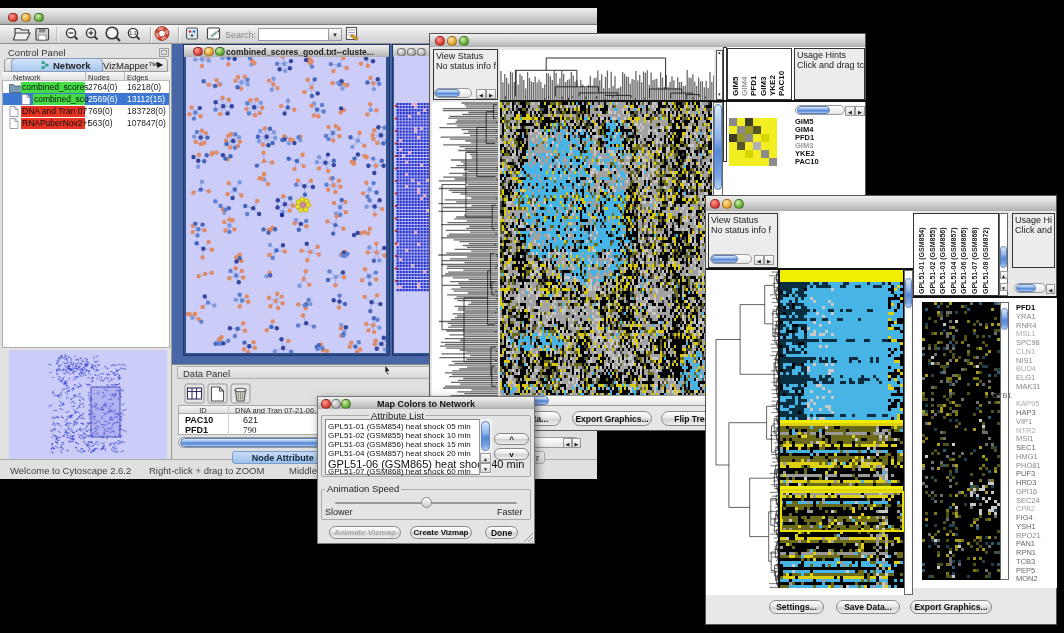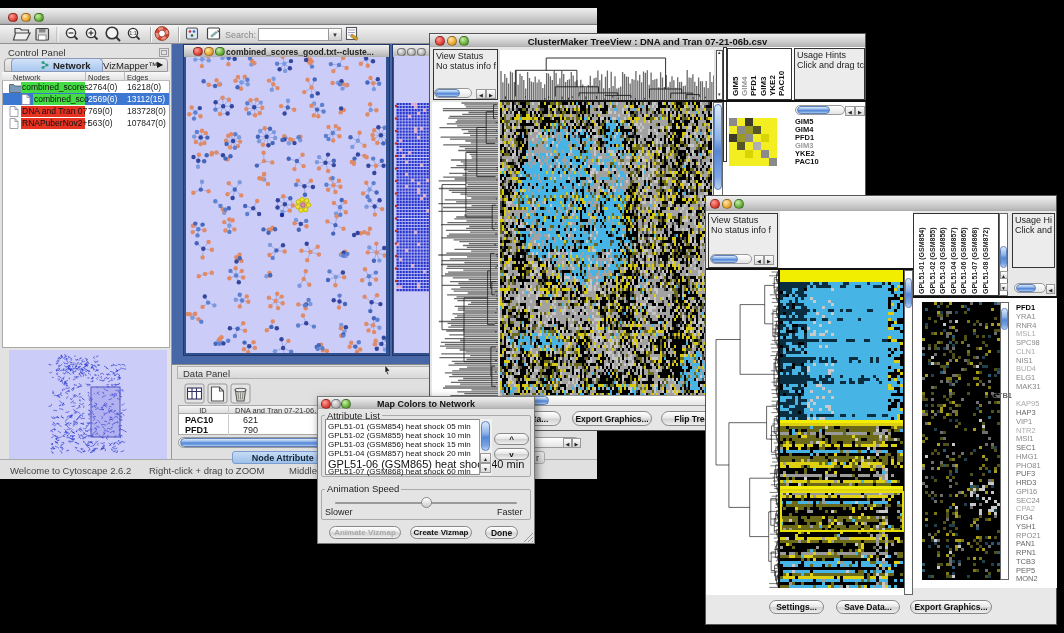--- a/index.html
+++ b/index.html
@@ -715,35 +715,34 @@
       <path d="M54 9.5l0.8 7M56.5 9.5v7M59 9.5l-0.8 7" stroke="#777" stroke-width="0.8"></path>
     </svg>
     <div style="position:absolute;left:178px;top:405px;width:234px;height:30px;background:#fff;border:1px solid #aaa;box-sizing:border-box;"></div>
     <div style="position:absolute;left:178px;top:405px;width:234px;height:9px;background:linear-gradient(#f4f4f4,#ddd);border:1px solid #aaa;box-sizing:border-box;"></div>
     <div style="position:absolute;left:228px;top:405px;width:1px;height:30px;background:#ccc;"></div>
     <div style="position:absolute;left:178px;top:405.5px;width:50px;text-align:center;font-size:7.5px;color:#333;font-weight:normal;white-space:nowrap;">ID</div>
     <div style="position:absolute;left:235px;top:405.5px;font-size:7.5px;color:#333;font-weight:normal;white-space:nowrap;">DNA and Tran 07-21-06…</div>
     <div style="position:absolute;left:185px;top:415px;font-size:9px;color:#111;font-weight:bold;white-space:nowrap;">PAC10</div>
     <div style="position:absolute;left:243px;top:415px;font-size:9px;color:#222;font-weight:normal;white-space:nowrap;">621</div>
     <div style="position:absolute;left:185px;top:425px;font-size:9px;color:#111;font-weight:bold;white-space:nowrap;">PFD1</div>
-    <div style="position:absolute;left:243px;top:425px;font-size:9px;color:#222;font-weight:normal;white-space:nowrap;">790</div>
+    <div style="position:absolute;left:243px;top:425px;font-size:9px;color:#222;font-weight:normal;white-space:nowrap;font-family:Liberation Serif, serif;">790</div>
     <div style="position:absolute;left:178px;top:437px;width:402px;height:11px;border-radius:5.5px;background:linear-gradient(#fff,#e4e4e4);border:1px solid #999;box-sizing:border-box;"></div>
     <div style="position:absolute;left:180px;top:438px;width:350px;height:9px;border-radius:4.5px;background:linear-gradient(#dcebfc,#8cb2e8 40%,#5487d6 55%,#7ca6e4 85%,#b8d4f4);border:1px solid #5f82bb;box-sizing:border-box;"></div>
     <div style="position:absolute;left:563px;top:438px;width:9px;height:10px;box-sizing:border-box;background:linear-gradient(#fdfdfd,#d8d8d8);border:1px solid #999;text-align:center;font-size:5px;color:#222;line-height:10px;">◀</div>
     <div style="position:absolute;left:572px;top:438px;width:9px;height:10px;box-sizing:border-box;background:linear-gradient(#fdfdfd,#d8d8d8);border:1px solid #999;text-align:center;font-size:5px;color:#222;line-height:10px;">▶</div>
     <div style="position:absolute;left:232px;top:451px;width:140px;height:13px;background:linear-gradient(#c6dcf6,#9dc0ea);border:1px solid #7a9cd0;border-radius:3px;box-sizing:border-box;"></div>
     <div style="position:absolute;left:232px;top:453px;width:140px;text-align:center;font-size:9px;color:#123;font-weight:bold;white-space:nowrap;">Node Attribute Browser</div>
     <div style="position:absolute;left:490px;top:451px;width:55px;height:13px;background:linear-gradient(#ededed,#d5d5d5);border:1px solid #aaa;border-radius:3px;box-sizing:border-box;"></div>
     <div style="position:absolute;left:536px;top:453px;font-size:9px;color:#333;font-weight:normal;white-space:nowrap;">r</div>
     <div style="position:absolute;left:429px;top:33px;width:437px;height:398px;background:#e6e6e6;border:1px solid #555;box-sizing:border-box;"></div>
     <div style="position:absolute;left:430px;top:34px;width:435px;height:13px;background:linear-gradient(#f0f0f0,#d6d6d6 45%,#b6b6b6 95%,#9c9c9c);"></div>
     <div style="position:absolute;left:435px;top:36px;width:7.5px;height:7.5px;border-radius:50%;background:radial-gradient(circle at 35% 30%,#ff9d94,#e0443a 60%,#a32017);border:0.5px solid rgba(0,0,0,.35);"></div>
     <div style="position:absolute;left:447px;top:36px;width:7.5px;height:7.5px;border-radius:50%;background:radial-gradient(circle at 35% 30%,#ffe9b0,#eaa832 60%,#b97a12);border:0.5px solid rgba(0,0,0,.35);"></div>
     <div style="position:absolute;left:459px;top:36px;width:7.5px;height:7.5px;border-radius:50%;background:radial-gradient(circle at 35% 30%,#c8f0a8,#68b03c 60%,#3f7d1e);border:0.5px solid rgba(0,0,0,.35);"></div>
-    <div style="position:absolute;left:430px;top:36px;width:435px;text-align:center;font-size:9.5px;color:#111;font-weight:bold;white-space:nowrap;">ClusterMaker TreeView : DNA and Tran 07-21-06b.csv</div>
     <div style="position:absolute;left:433px;top:49px;width:65px;height:51px;background:#ececec;border:1px solid #333;box-sizing:border-box;"></div>
     <div style="position:absolute;left:436px;top:51px;font-size:9px;color:#222;font-weight:normal;white-space:nowrap;">View Status</div>
     <div style="position:absolute;left:436px;top:61px;font-size:9px;color:#222;font-weight:normal;white-space:nowrap;">No status info f</div>
     <div style="position:absolute;left:434px;top:88px;width:38px;height:10px;border-radius:5.0px;background:linear-gradient(#fff,#e4e4e4);border:1px solid #999;box-sizing:border-box;"></div>
     <div style="position:absolute;left:435px;top:89px;width:25px;height:8px;border-radius:4.0px;background:linear-gradient(#dcebfc,#8cb2e8 40%,#5487d6 55%,#7ca6e4 85%,#b8d4f4);border:1px solid #5f82bb;box-sizing:border-box;"></div>
     <div style="position:absolute;left:476px;top:88.5px;width:10px;height:10px;box-sizing:border-box;background:linear-gradient(#fdfdfd,#d8d8d8);border:1px solid #999;text-align:center;font-size:5px;color:#222;line-height:10px;">◀</div>
     <div style="position:absolute;left:486px;top:88.5px;width:10px;height:10px;box-sizing:border-box;background:linear-gradient(#fdfdfd,#d8d8d8);border:1px solid #999;text-align:center;font-size:5px;color:#222;line-height:10px;">▶</div>
     <svg width="214" height="50" style="position:absolute;left:500px;top:50px">
       <rect width="214" height="50" fill="#fff"></rect>
       <path stroke="#6a6a6a" stroke-width="1.3" fill="none" d="M1.0 50V21.1M2.9 50V32.2M4.8 50V24.1M6.7 50V27.8M8.6 50V33.4M10.5 50V21.5M12.4 50V22.5M14.3 50V32.1M16.2 50V20.5M18.1 50V34.7M20.0 50V23.7M21.9 50V26.1M23.8 50V30.0M25.7 50V38.4M27.6 50V22.0M29.5 50V28.1M31.4 50V31.6M33.3 50V32.3M35.2 50V26.6M37.1 50V32.4M39.0 50V29.4M40.9 50V32.0M42.8 50V38.0M44.7 50V34.2M46.6 50V23.0M48.5 50V23.5M50.4 50V26.3M52.3 50V30.1M54.2 50V20.6M56.1 50V23.0M58.0 50V34.3M59.9 50V28.2M61.8 50V20.8M63.7 50V24.1M65.6 50V32.0M67.5 50V30.1M69.4 50V29.2M71.3 50V21.9M73.2 50V25.4M75.1 50V31.4M77.0 50V30.2M78.9 50V37.2M80.8 50V29.7M82.7 50V34.6M84.6 50V37.2M86.5 50V37.3M88.4 50V34.9M90.3 50V25.7M92.2 50V35.6M94.1 50V28.2M96.0 50V27.6M97.9 50V20.6M99.8 50V30.3M101.7 50V24.3M103.6 50V38.3M105.5 50V26.8M107.4 50V20.4M109.3 50V38.1M111.2 50V21.8M113.1 50V36.0M115.0 50V26.2M116.9 50V38.5M118.8 50V37.8M120.7 50V36.4M122.6 50V21.9M124.5 50V24.1M126.4 50V26.4M128.3 50V26.7M130.2 50V33.4M132.1 50V29.0M134.0 50V29.8M135.9 50V20.9M137.8 50V30.4M139.7 50V24.8M141.6 50V32.2M143.5 50V21.4M145.4 50V22.8M147.3 50V20.2M149.2 50V34.7M151.1 50V22.5M153.0 50V29.9M154.9 50V29.3M156.8 50V28.7M158.7 50V37.3M160.6 50V22.3M162.5 50V27.5M164.4 50V37.0M166.3 50V25.0M168.2 50V36.8M170.1 50V31.8M172.0 50V26.3M173.9 50V30.2M175.8 50V37.8M177.7 50V27.2M179.6 50V32.0M181.5 50V31.8M183.4 50V35.9M185.3 50V35.5M187.2 50V20.1M189.1 50V27.5M191.0 50V27.8M192.9 50V24.2M194.8 50V31.7M196.7 50V36.1M198.6 50V27.5M200.5 50V31.3M202.4 50V31.3M204.3 50V37.3M206.2 50V31.0M208.1 50V38.0M210.0 50V21.9M211.9 50V31.9M213.8 50V25.4"></path>
@@ -907,21 +906,21 @@
     <div style="position:absolute;left:1016px;top:303.0px;font-size:7.5px;color:#000;font-weight:bold;white-space:nowrap;">PFD1</div>
     <div style="position:absolute;left:1016px;top:311.75px;font-size:7.5px;color:#888;font-weight:normal;white-space:nowrap;">YRA1</div>
     <div style="position:absolute;left:1016px;top:320.5px;font-size:7.5px;color:#888;font-weight:normal;white-space:nowrap;">RNR4</div>
     <div style="position:absolute;left:1016px;top:329.25px;font-size:7.5px;color:#aaa;font-weight:normal;white-space:nowrap;">MSL1</div>
     <div style="position:absolute;left:1016px;top:338.0px;font-size:7.5px;color:#888;font-weight:normal;white-space:nowrap;">SPC98</div>
     <div style="position:absolute;left:1016px;top:346.75px;font-size:7.5px;color:#aaa;font-weight:normal;white-space:nowrap;">CLN1</div>
     <div style="position:absolute;left:1016px;top:355.5px;font-size:7.5px;color:#888;font-weight:normal;white-space:nowrap;">NIS1</div>
     <div style="position:absolute;left:1016px;top:364.25px;font-size:7.5px;color:#aaa;font-weight:normal;white-space:nowrap;">BUD4</div>
     <div style="position:absolute;left:1016px;top:373.0px;font-size:7.5px;color:#888;font-weight:normal;white-space:nowrap;">ELG1</div>
     <div style="position:absolute;left:1016px;top:381.75px;font-size:7.5px;color:#888;font-weight:normal;white-space:nowrap;">MAK31</div>
-    <div style="position:absolute;left:992px;top:390.5px;font-size:7.5px;color:#666;font-weight:bold;white-space:nowrap;">GTB1</div>
+    <div style="position:absolute;left:992px;top:390.5px;font-size:7.5px;color:#666;font-weight:normal;white-space:nowrap;">GTB1</div>
     <div style="position:absolute;left:1016px;top:399.25px;font-size:7.5px;color:#aaa;font-weight:normal;white-space:nowrap;">KAP95</div>
     <div style="position:absolute;left:1016px;top:408.0px;font-size:7.5px;color:#666;font-weight:normal;white-space:nowrap;">HAP3</div>
     <div style="position:absolute;left:1016px;top:416.75px;font-size:7.5px;color:#888;font-weight:normal;white-space:nowrap;">VIP1</div>
     <div style="position:absolute;left:1016px;top:425.5px;font-size:7.5px;color:#aaa;font-weight:normal;white-space:nowrap;">NTR2</div>
     <div style="position:absolute;left:1016px;top:434.25px;font-size:7.5px;color:#888;font-weight:normal;white-space:nowrap;">MSI1</div>
     <div style="position:absolute;left:1016px;top:443.0px;font-size:7.5px;color:#666;font-weight:normal;white-space:nowrap;">SEC1</div>
     <div style="position:absolute;left:1016px;top:451.75px;font-size:7.5px;color:#888;font-weight:normal;white-space:nowrap;">HMG1</div>
     <div style="position:absolute;left:1016px;top:460.5px;font-size:7.5px;color:#888;font-weight:normal;white-space:nowrap;">PHO81</div>
     <div style="position:absolute;left:1016px;top:469.25px;font-size:7.5px;color:#666;font-weight:normal;white-space:nowrap;">PUF3</div>
     <div style="position:absolute;left:1016px;top:478.0px;font-size:7.5px;color:#666;font-weight:normal;white-space:nowrap;">HRD3</div>
@@ -939,21 +938,21 @@
     <div style="position:absolute;left:769px;top:600px;width:55px;height:14px;box-sizing:border-box;border-radius:7.0px;background:linear-gradient(#fff,#e8e8e8 45%,#d2d2d2 55%,#efefef);border:1px solid #888;text-align:center;font-size:8.5px;font-weight:bold;color:#111;line-height:13px;white-space:nowrap;overflow:hidden;">Settings...</div>
     <div style="position:absolute;left:836px;top:600px;width:64px;height:14px;box-sizing:border-box;border-radius:7.0px;background:linear-gradient(#fff,#e8e8e8 45%,#d2d2d2 55%,#efefef);border:1px solid #888;text-align:center;font-size:8.5px;font-weight:bold;color:#111;line-height:13px;white-space:nowrap;overflow:hidden;">Save Data...</div>
     <div style="position:absolute;left:910px;top:600px;width:82px;height:14px;box-sizing:border-box;border-radius:7.0px;background:linear-gradient(#fff,#e8e8e8 45%,#d2d2d2 55%,#efefef);border:1px solid #888;text-align:center;font-size:8.5px;font-weight:bold;color:#111;line-height:13px;white-space:nowrap;overflow:hidden;">Export Graphics...</div>
     <div style="position:absolute;left:317px;top:396px;width:218px;height:148px;background:#e4e4e4;border:1px solid #777;box-shadow:2px 3px 8px rgba(0,0,0,.5);box-sizing:border-box;"></div>
     <div style="position:absolute;left:318px;top:397px;width:216px;height:12px;background:linear-gradient(#f0f0f0,#d6d6d6 45%,#b6b6b6 95%,#9c9c9c);"></div>
     <div style="position:absolute;left:321px;top:399px;width:7.5px;height:7.5px;border-radius:50%;background:radial-gradient(circle at 35% 30%,#ff9d94,#e0443a 60%,#a32017);border:0.5px solid rgba(0,0,0,.35);"></div>
     <div style="position:absolute;left:331px;top:399px;width:7.5px;height:7.5px;border-radius:50%;background:radial-gradient(circle at 35% 30%,#f0f0f0,#b8b8b8 60%,#8a8a8a);border:0.5px solid rgba(0,0,0,.35);"></div>
     <div style="position:absolute;left:341px;top:399px;width:7.5px;height:7.5px;border-radius:50%;background:radial-gradient(circle at 35% 30%,#c8f0a8,#68b03c 60%,#3f7d1e);border:0.5px solid rgba(0,0,0,.35);"></div>
     <div style="position:absolute;left:318px;top:399px;width:216px;text-align:center;font-size:9px;color:#111;font-weight:bold;white-space:nowrap;">Map Colors to Network</div>
     <div style="position:absolute;left:321px;top:415px;width:210px;height:62px;border:1px solid #aaa;border-radius:2px;box-sizing:border-box;"></div>
-    <div style="position:absolute;left:325px;top:410px;font-size:9.5px;color:#222;font-weight:normal;white-space:nowrap;"><span style="background:#e4e4e4;padding:0 2px;">Attribute List</span></div>
+    <div style="position:absolute;left:325px;top:410px;font-size:9.5px;color:#222;font-weight:normal;white-space:nowrap;"><span style="background:#e4e4e4;padding:0 2px;margin-left:44px;">Attribute List</span></div>
     <div style="position:absolute;left:325px;top:419px;width:167px;height:56px;background:#fff;border:1px solid #888;box-sizing:border-box;"></div>
     <div style="position:absolute;left:328px;top:421.5px;font-size:8px;color:#111;font-weight:normal;white-space:nowrap;">GPL51-01 (GSM854) heat shock 05 min</div>
     <div style="position:absolute;left:328px;top:430.6px;font-size:8px;color:#111;font-weight:normal;white-space:nowrap;">GPL51-02 (GSM855) heat shock 10 min</div>
     <div style="position:absolute;left:328px;top:439.70000000000005px;font-size:8px;color:#111;font-weight:normal;white-space:nowrap;">GPL51-03 (GSM856) heat shock 15 min</div>
     <div style="position:absolute;left:328px;top:448.80000000000007px;font-size:8px;color:#111;font-weight:normal;white-space:nowrap;">GPL51-04 (GSM857) heat shock 20 min</div>
     <div style="position:absolute;left:328px;top:457.9000000000001px;font-size:11px;color:#111;font-weight:normal;white-space:nowrap;">GPL51-06 (GSM865) heat shock 40 min</div>
     <div style="position:absolute;left:328px;top:467.0000000000001px;font-size:8px;color:#111;font-weight:normal;white-space:nowrap;">GPL51-07 (GSM868) heat shock 60 min</div>
     <div style="position:absolute;left:479px;top:419px;width:13px;height:56px;background:#f0f0f0;border-left:1px solid #999;box-sizing:border-box;"></div>
     <div style="position:absolute;left:481px;top:421px;width:9px;height:30px;border-radius:15.0px;background:linear-gradient(#dcebfc,#8cb2e8 40%,#5487d6 55%,#7ca6e4 85%,#b8d4f4);border:1px solid #5f82bb;box-sizing:border-box;"></div>
     <div style="position:absolute;left:480px;top:453px;width:11px;height:10px;box-sizing:border-box;background:linear-gradient(#fdfdfd,#d8d8d8);border:1px solid #999;text-align:center;font-size:5px;color:#222;line-height:10px;">▲</div>

